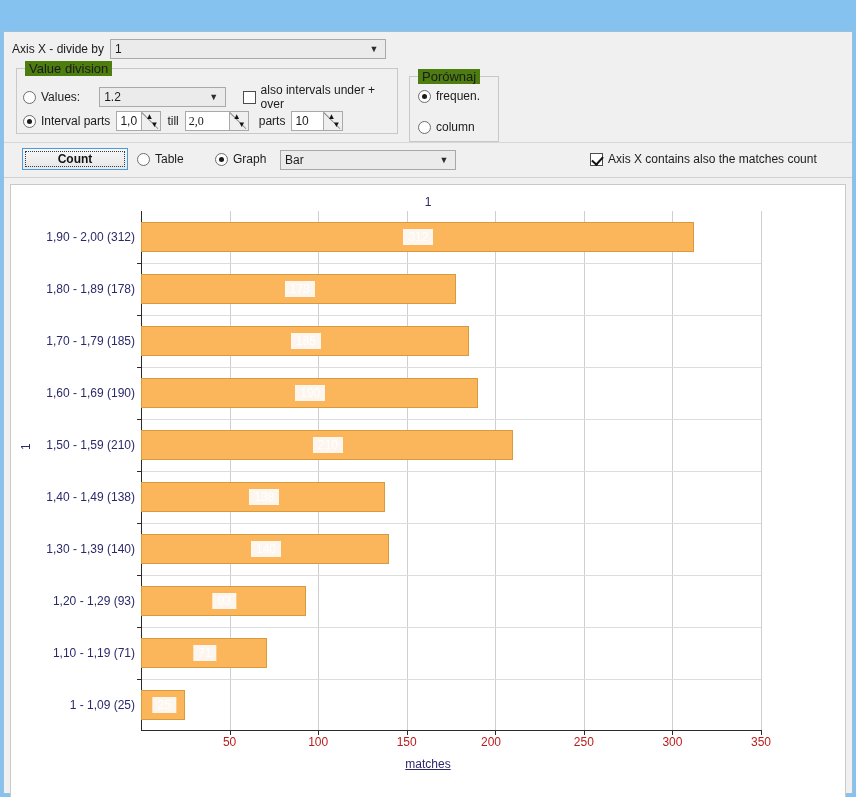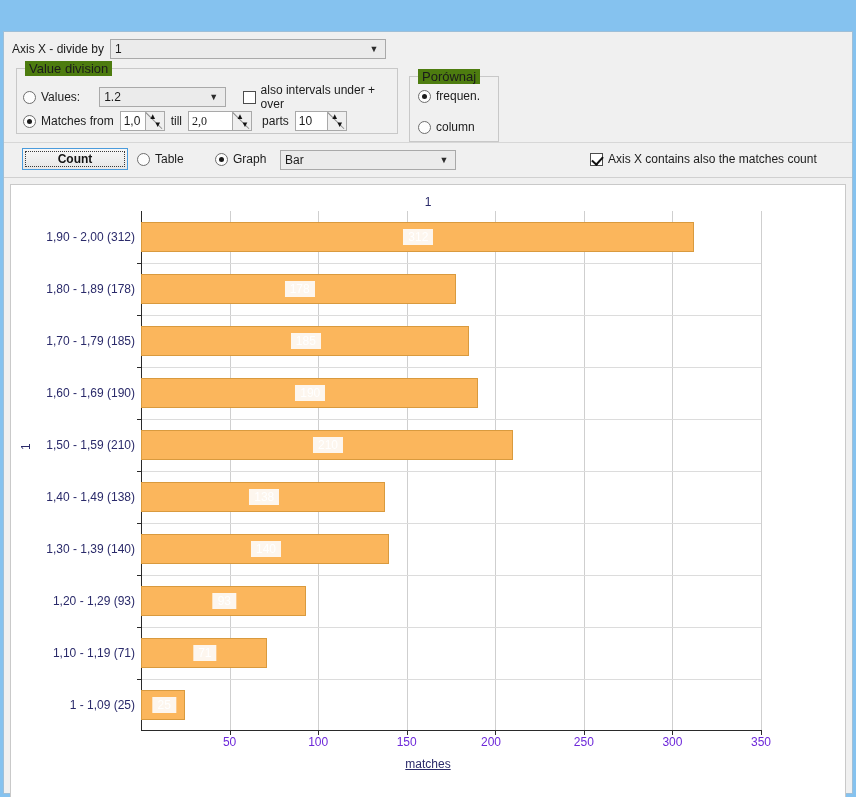--- a/index.html
+++ b/index.html
@@ -88,21 +88,21 @@
   .axis-left{position:absolute;left:0;top:0;bottom:0;width:1px;background:#2a2a2a;}
   .axis-bottom{position:absolute;left:0;right:0;bottom:0;height:1px;background:#2a2a2a;}
   .tickm{position:absolute;left:-4px;width:5px;height:1px;background:#2a2a2a;}
   .tickm-x{position:absolute;bottom:-4px;width:1px;height:5px;background:#2a2a2a;}
   .bar{position:absolute;background:#fbb65c;border:1px solid #d99a3e;box-sizing:border-box;height:30px;}
   .bar .vlab{position:absolute;top:50%;transform:translate(-50%,-50%);background:#fdf6ee;
     color:#ffffff;font-size:12px;padding:1px 5px;white-space:nowrap;}
   .ytick{position:absolute;right:0;text-align:right;font-size:12px;color:#2a2a6a;white-space:nowrap;
     transform:translateY(-50%);}
   .ycol{position:absolute;left:0;top:26px;width:124px;height:520px;}
-  .xtick{position:absolute;top:4px;transform:translateX(-50%);font-size:12px;color:#6d28d9;}
+  .xtick{position:absolute;top:4px;transform:translateX(-50%);font-size:12px;color:#b91c1c;}
   .xaxis-label{position:absolute;left:0;right:0;top:26px;text-align:center;font-size:12px;color:#2a2a6a;}
   .xticks{position:absolute;left:130px;top:546px;width:620px;height:50px;}
 </style>
 </head>
 <body>
 
 <div class="window">
 
 
   <div class="client">
@@ -131,21 +131,21 @@
           </div>
           <span class="chk" style="margin-left:11px;">
             <span class="cbox"></span>
             <span>also intervals under  + over</span>
           </span>
         </div>
 
         <div style="position:absolute;left:6px;top:42px;display:flex;align-items:center;gap:6px;">
           <span class="radio">
             <span class="rdot on"></span>
-            <span>Matches from</span>
+            <span>Interval parts</span>
           </span>
           <div class="spin" style="width:45px;">
             <span class="sv">1,0</span>
             <span class="sbtn">
               <span class="diag"></span>
                 <span class="up">▲</span>
                 <span class="dn">▼</span>
             </span>
           </div>
           <span class="lbl">till</span>

